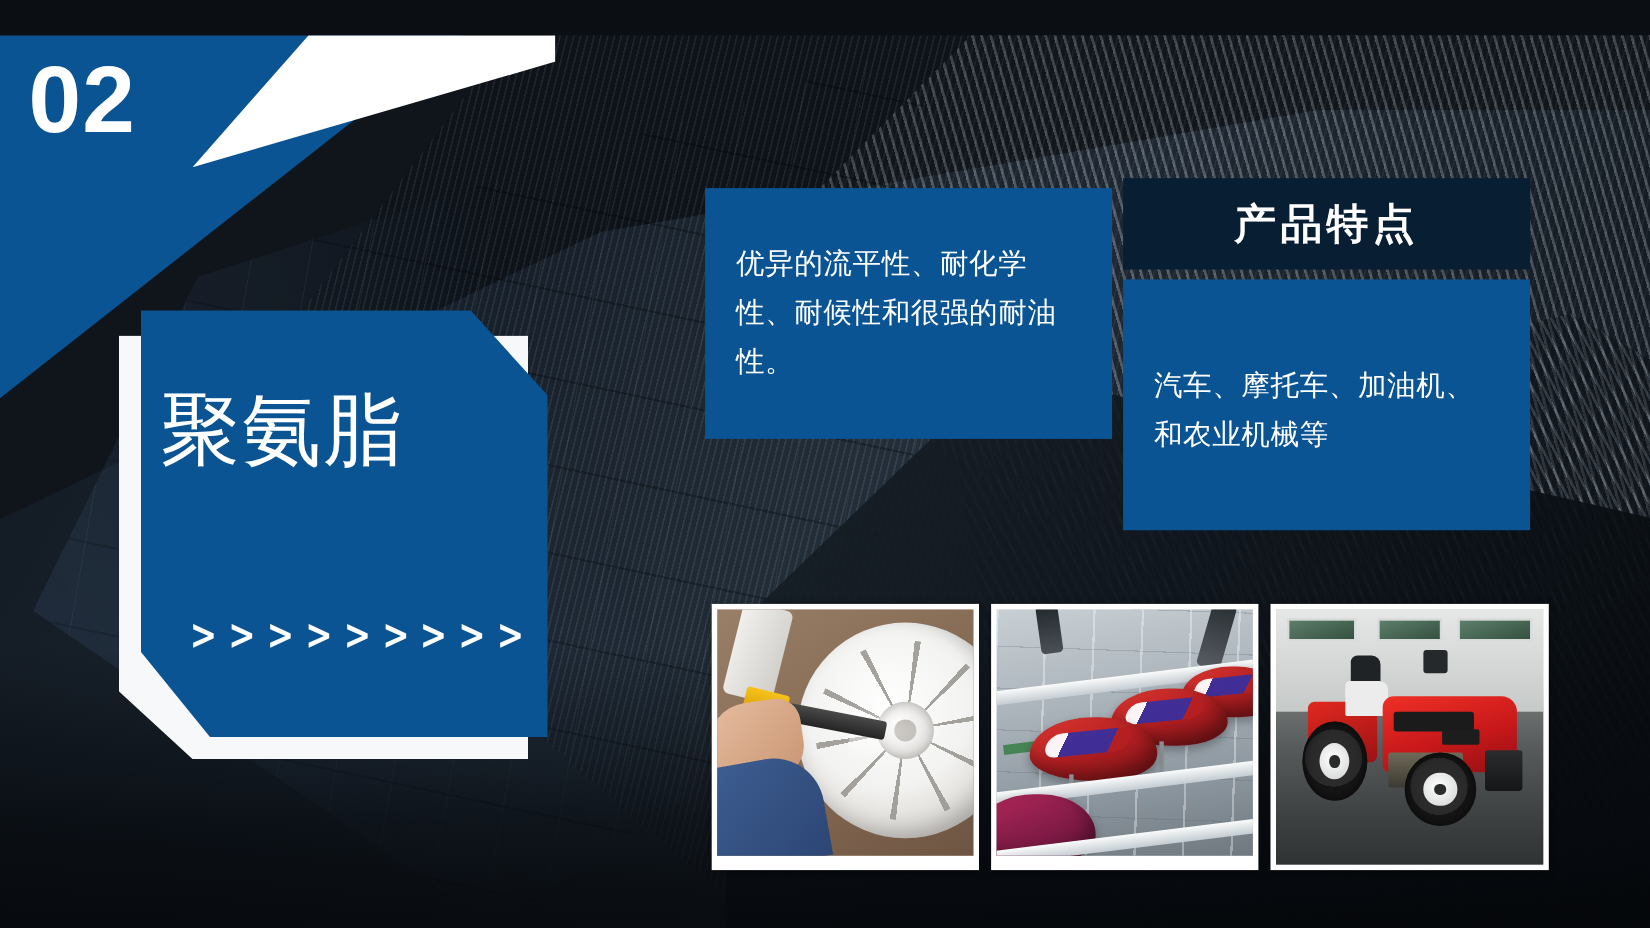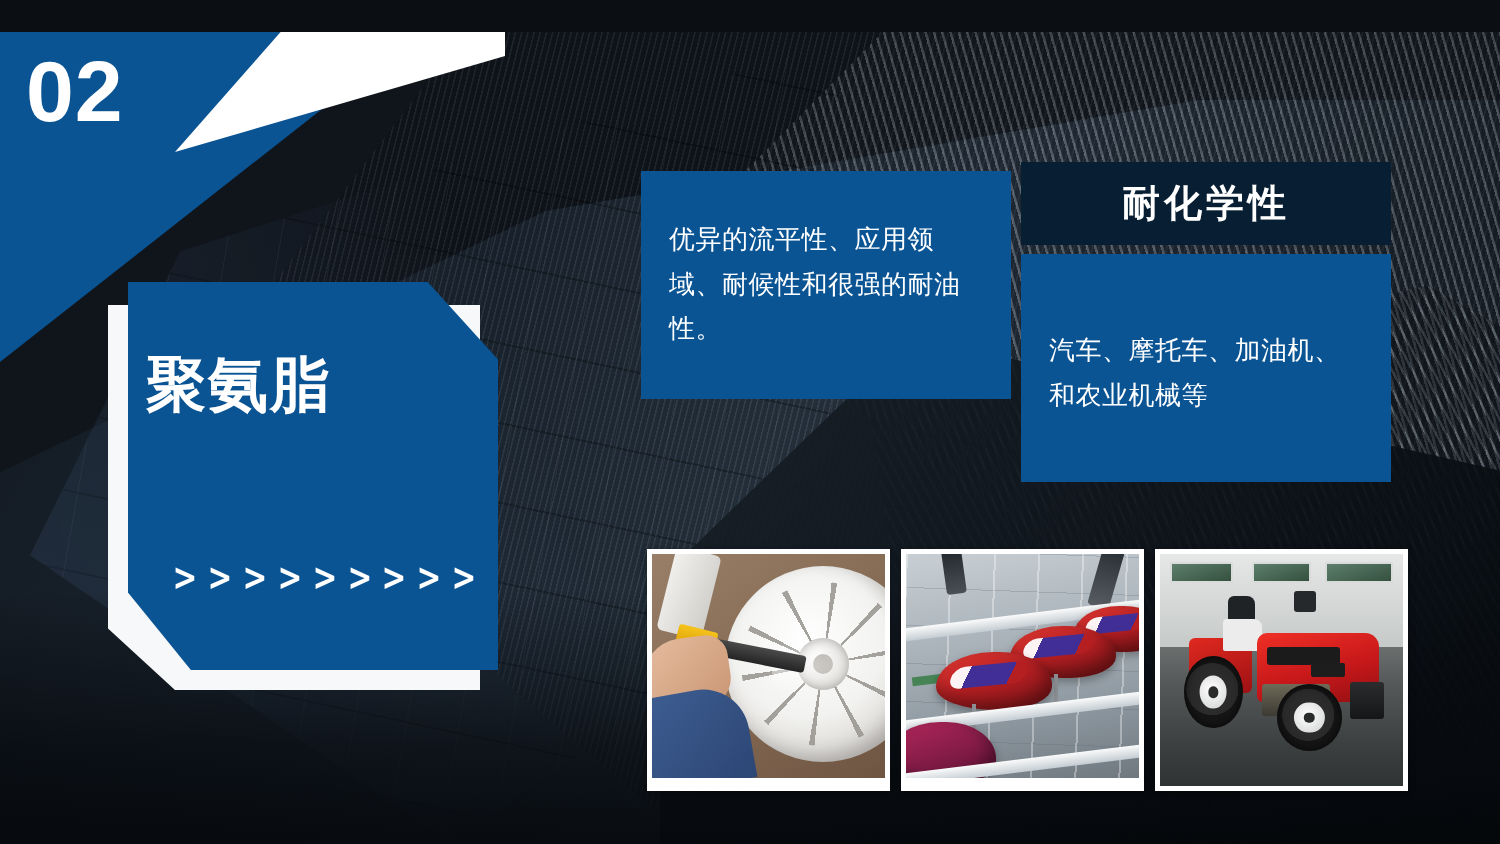--- a/index.html
+++ b/index.html
@@ -97,21 +97,21 @@
     position: absolute; left: 108px; top: 273px; width: 372px; height: 385px;
     background: #f7f8f9;
     clip-path: polygon(0 0, 100% 0, 100% 100%, 18% 100%, 0 84%);
   }
   .title-blue {
     position: absolute; left: 128px; top: 250px; width: 370px; height: 388px;
     background: var(--brand, #0a5494);
     clip-path: polygon(0 0, 81% 0, 100% 20%, 100% 100%, 17% 100%, 0 80%);
   }
   .title-blue .t-line {
-    color: #ffffff; font-weight: 700; font-size: 60px; line-height: 1.16;
+    color: #ffffff; font-weight: 400; font-size: 72px; line-height: 1.16;
     letter-spacing: 2px; white-space: nowrap;
   }
   .title-text-wrap { position: absolute; left: 18px; top: 68px; }
   .chev-row {
     position: absolute; right: 18px; bottom: 74px;
     display: flex; gap: 3px; align-items: center;
   }
   .chev {
     color: #ffffff; font-size: 38px; font-weight: 700; line-height: 1;
     transform: scaleX(.78); font-family: "DejaVu Sans", sans-serif;
@@ -365,27 +365,27 @@
       <span class="chev">&gt;</span>
       <span class="chev">&gt;</span>
       <span class="chev">&gt;</span>
     </div>
   </div>
 
   <div class="panels">
 
     <div class="panel">
       <div class="panel-body">
-        <div class="pb-text">优异的流平性、应用领域、耐候性和很强的耐油性。</div>
+        <div class="pb-text">优异的流平性、耐化学性、耐候性和很强的耐油性。</div>
       </div>
     </div>
 
     <div class="panel">
       <div class="panel-head">
-        <span class="ph-text">耐化学性</span>
+        <span class="ph-text">产品特点</span>
       </div>
       <div class="panel-body app">
         <div class="pb-text">汽车、摩托车、加油机、和农业机械等</div>
       </div>
     </div>
 
   </div>
 
   <div class="photos">
 

